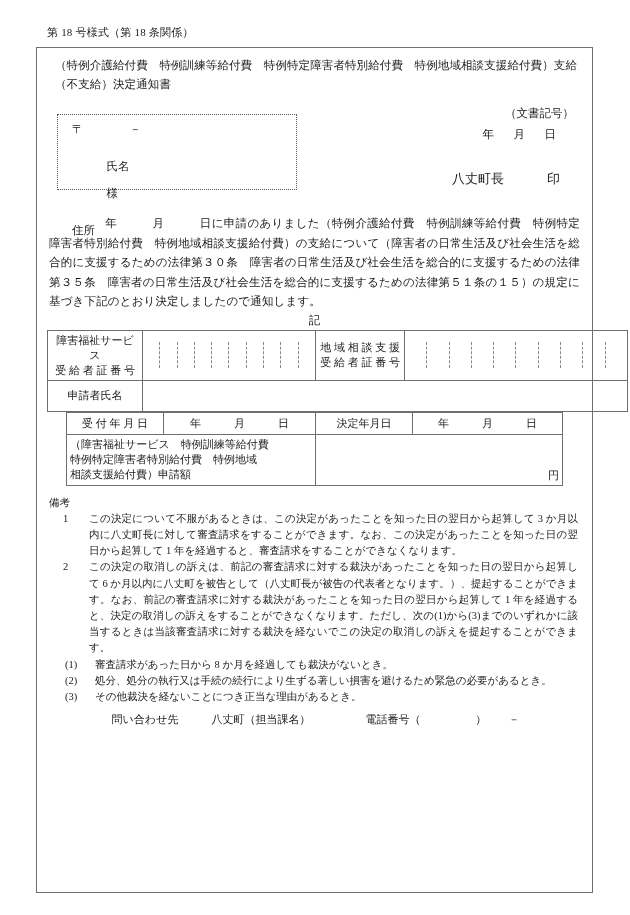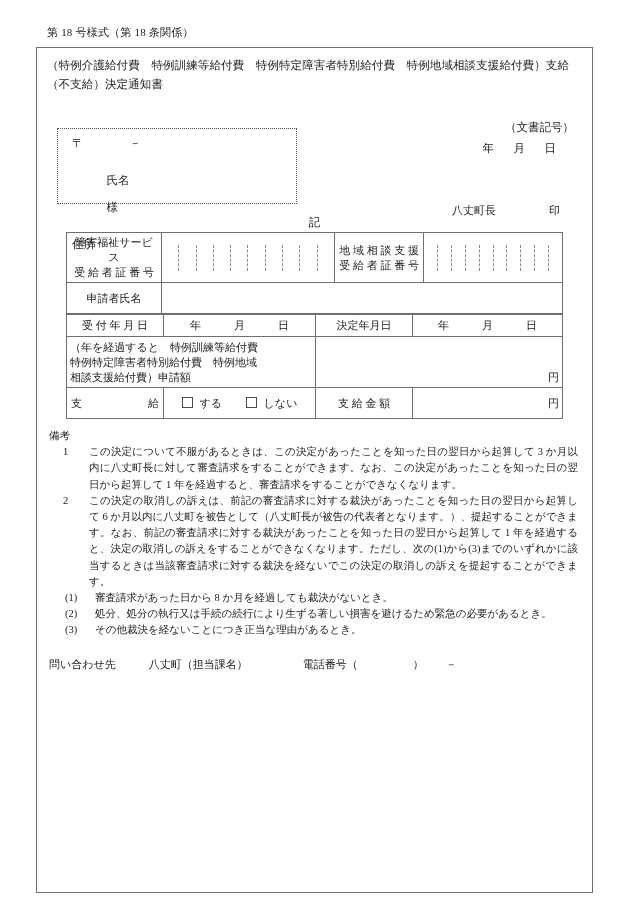--- a/index.html
+++ b/index.html
@@ -39,26 +39,26 @@
     position: absolute;
     left: 0; top: 0;
     width: 100%; height: 100%;
     padding: 6px 10px 0 10px;
     box-sizing: border-box;
   }
   .title {
     font-size: 11.5px;
     line-height: 19px;
     letter-spacing: 0.1px;
-    margin: 2px 0 0 0;
+    margin: 2px 0 0 8px;
   }
   .doc-code {
     text-align: right;
     font-size: 11.5px;
-    margin-top: 26px;
+    margin-top: 12px;
     padding-right: 8px;
   }
   .date-line {
     text-align: right;
     font-size: 11.5px;
     margin-top: 6px;
     padding-right: 22px;
     letter-spacing: 4px;
   }
   .addr-row {
@@ -73,26 +73,25 @@
     height: 76px;
     border: 1px dotted #555;
     box-sizing: border-box;
     padding: 7px 0 0 14px;
     font-size: 11.5px;
   }
   .addr-line { margin-bottom: 10px; white-space: pre; }
   .mayor {
     position: absolute;
     right: 14px; top: 56px;
-    font-size: 11px;
+    font-size: 13px;
     width: 200px;
     text-align: left;
     padding-left: 84px;
     box-sizing: border-box;
-    margin-top: 19px;
   }
   .mayor .seal { float: right; padding-right: 8px; }
   .body-text {
     font-size: 11.5px;
     line-height: 19.5px;
     text-align: justify;
     margin-top: 14px;
     padding: 0 2px;
     letter-spacing: 0.15px;
   }
@@ -109,21 +108,21 @@
     font-size: 11px;
     margin: 0 auto;
   }
   table.grid td {
     border: 1px solid #6f6f6f;
     padding: 2px 3px;
     height: 17px;
     vertical-align: middle;
     line-height: 15px;
   }
-  .t1 { width: 497px; margin-top: 0; }
+  .t1 { width: 581px; margin-top: 0; }
   .lbl-c { text-align: center; }
   .lbl-r { text-align: right; }
   .cellgrid {
     display: flex;
     width: 100%;
   }
   .cellgrid .c {
     flex: 1 1 0;
     border-right: 1px dashed #888;
     height: 26px;
@@ -156,23 +155,24 @@
     text-align: left;
   }
   .note-item .txt {
     flex: 1 1 auto;
     text-align: justify;
   }
   .sub-item { margin-left: 16px; }
   .sub-item .num { width: 30px; flex: 0 0 30px; }
   .contact {
     font-size: 11px;
-    margin-top: 18px;
+    margin-top: 7px;
     padding-left: 2px;
     white-space: pre;
+    text-align: center;
   }
 </style>
 </head>
 <body>
 
 <div class="page">
 
   <div class="form-no">第 18 号様式（第 18 条関係）</div>
 
   <div class="frame">
@@ -192,20 +192,21 @@
             <span>様</span>
           </div>
           <div class="addr-line">住所</div>
         </div>
         <div class="mayor">
           <span>八丈町長</span>
           <span class="seal">印</span>
         </div>
       </div>
 
+      <div class="body-text"><span class="indent"></span><span>年　　　月　　　日に申請のありました（特例介護給付費　特例訓練等給付費　特例特定障害者特別給付費　特例地域相談支援給付費）の支給について（障害者の日常生活及び社会生活を総合的に支援するための法律第３０条　障害者の日常生活及び社会生活を総合的に支援するための法律第３５条　障害者の日常生活及び社会生活を総合的に支援するための法律第５１条の１５）の規定に基づき下記のとおり決定しましたので通知します。</span></div>
 
       <div class="ki">記</div>
 
       <table class="grid t1">
         <tbody>
             <tr>
           <td style="width:88px" class="lbl-c two-line">
             <div>障害福祉サービス</div>
             <div>受 給 者 証 番 号</div>
           </td>
@@ -252,37 +253,25 @@
       <table class="grid t2">
         <tbody>
             <tr>
           <td style="width:90px" class="lbl-c">受 付 年 月 日</td>
           <td style="width:145px" class="lbl-c">年　　　月　　　日</td>
           <td style="width:90px" class="lbl-c">決定年月日</td>
           <td class="lbl-c">年　　　月　　　日</td>
         </tr>
         <tr>
           <td colspan="2" class="two-line" style="height:46px">
-            <div>（年を経過すると　特例訓練等給付費</div>
+            <div>（障害福祉サービス　特例訓練等給付費</div>
             <div>特例特定障害者特別給付費　特例地域</div>
             <div>相談支援給付費）申請額</div>
           </td>
           <td colspan="2" class="lbl-r" style="vertical-align:bottom">
-            <span>円</span>
-          </td>
-        </tr>
-        <tr>
-          <td class="lbl-c" style="height:26px">支　　　　　　給</td>
-          <td class="lbl-c">
-            <span class="chk"></span><span>する</span>
-            <span style="display:inline-block;width:18px"></span>
-            <span class="chk"></span><span>しない</span>
-          </td>
-          <td class="lbl-c">支 給 金 額</td>
-          <td class="lbl-r">
             <span>円</span>
           </td>
         </tr>
       </tbody>
         </table>
 
       <div class="notes">
         <div class="head">備考</div>
 
         <div class="note-item">

